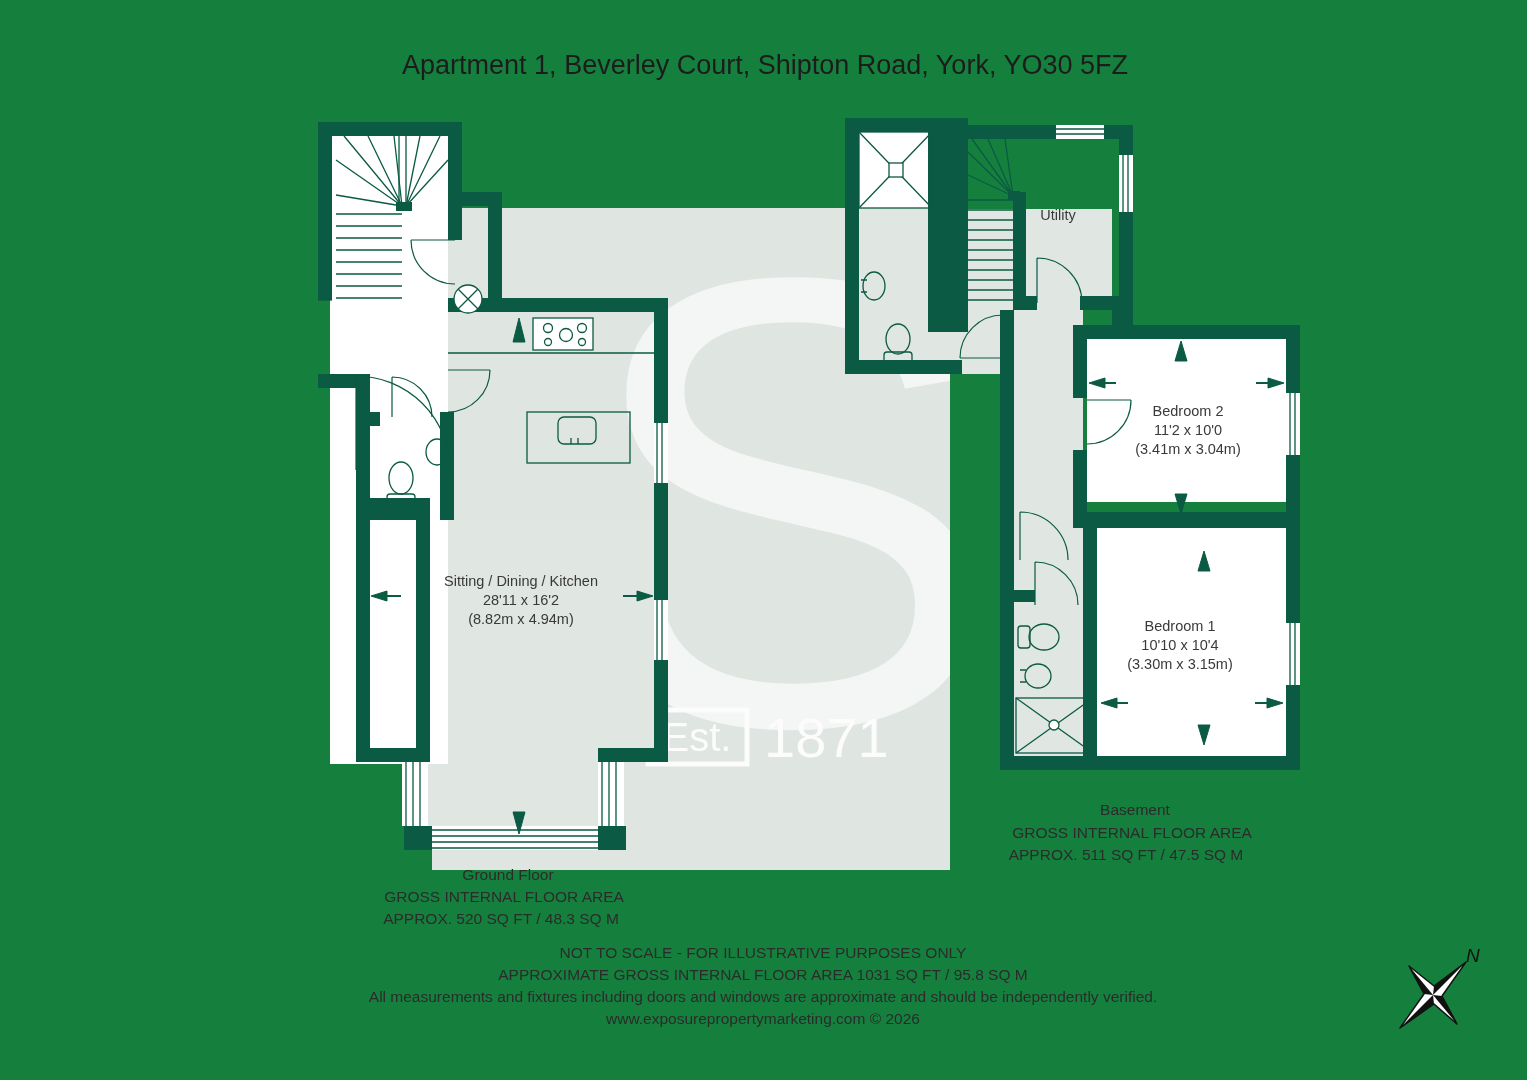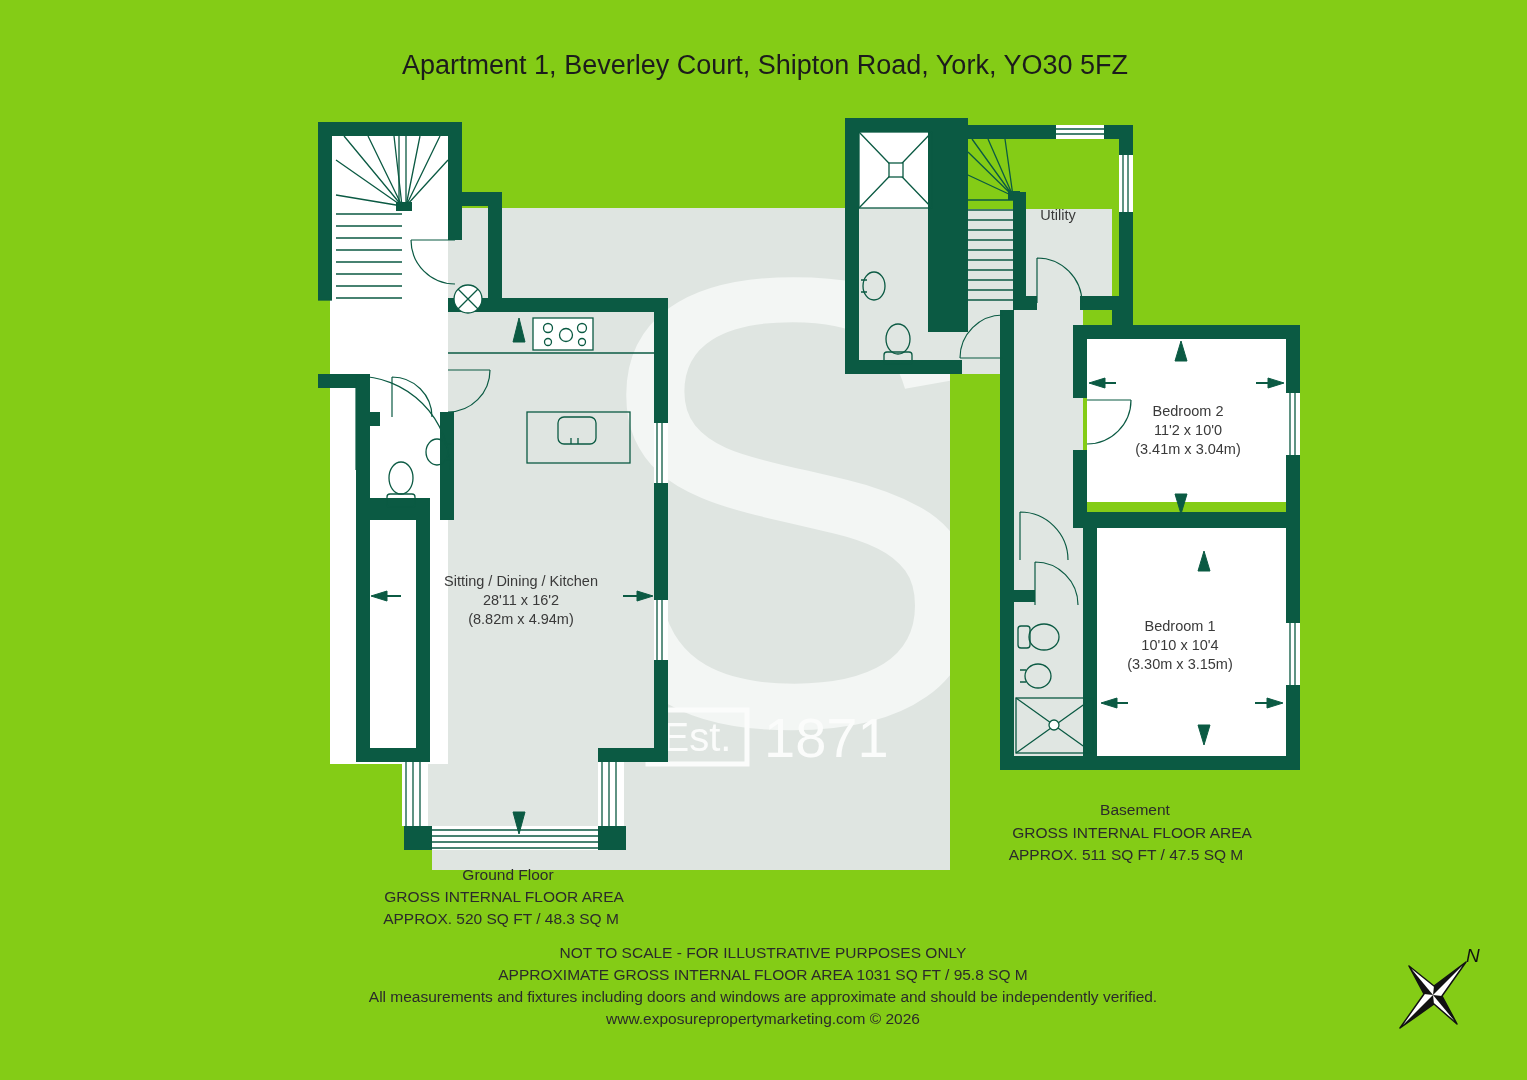--- a/index.html
+++ b/index.html
@@ -1,16 +1,16 @@
 <!DOCTYPE html>
 <html><head>
 <meta charset="utf-8">
 <style>
   html,body{margin:0;padding:0;background:#ffffff;}
-  #page{position:relative;width:1527px;height:1080px;background:#84cc16;overflow:hidden;
+  #page{position:relative;width:1527px;height:1080px;background:#15803d;overflow:hidden;
         font-family:"Liberation Sans", sans-serif;}
   svg{position:absolute;left:0;top:0;}
   text{font-family:"Liberation Sans", sans-serif;}
   .title-text{font-size:27px;fill:#1c1c1c;}
   .room-label{font-size:14.5px;fill:#3a3a3a;}
   .caption-text{font-size:15.5px;fill:#2b2b2b;}
   .footer-text{font-size:15.5px;fill:#2b2b2b;}
   .wm-letter{font-size:640px;fill:#f3f6f4;}
   .wm-est{font-size:40px;fill:#fbfcfb;}
   .wm-year{font-size:56px;fill:#fbfcfb;}

